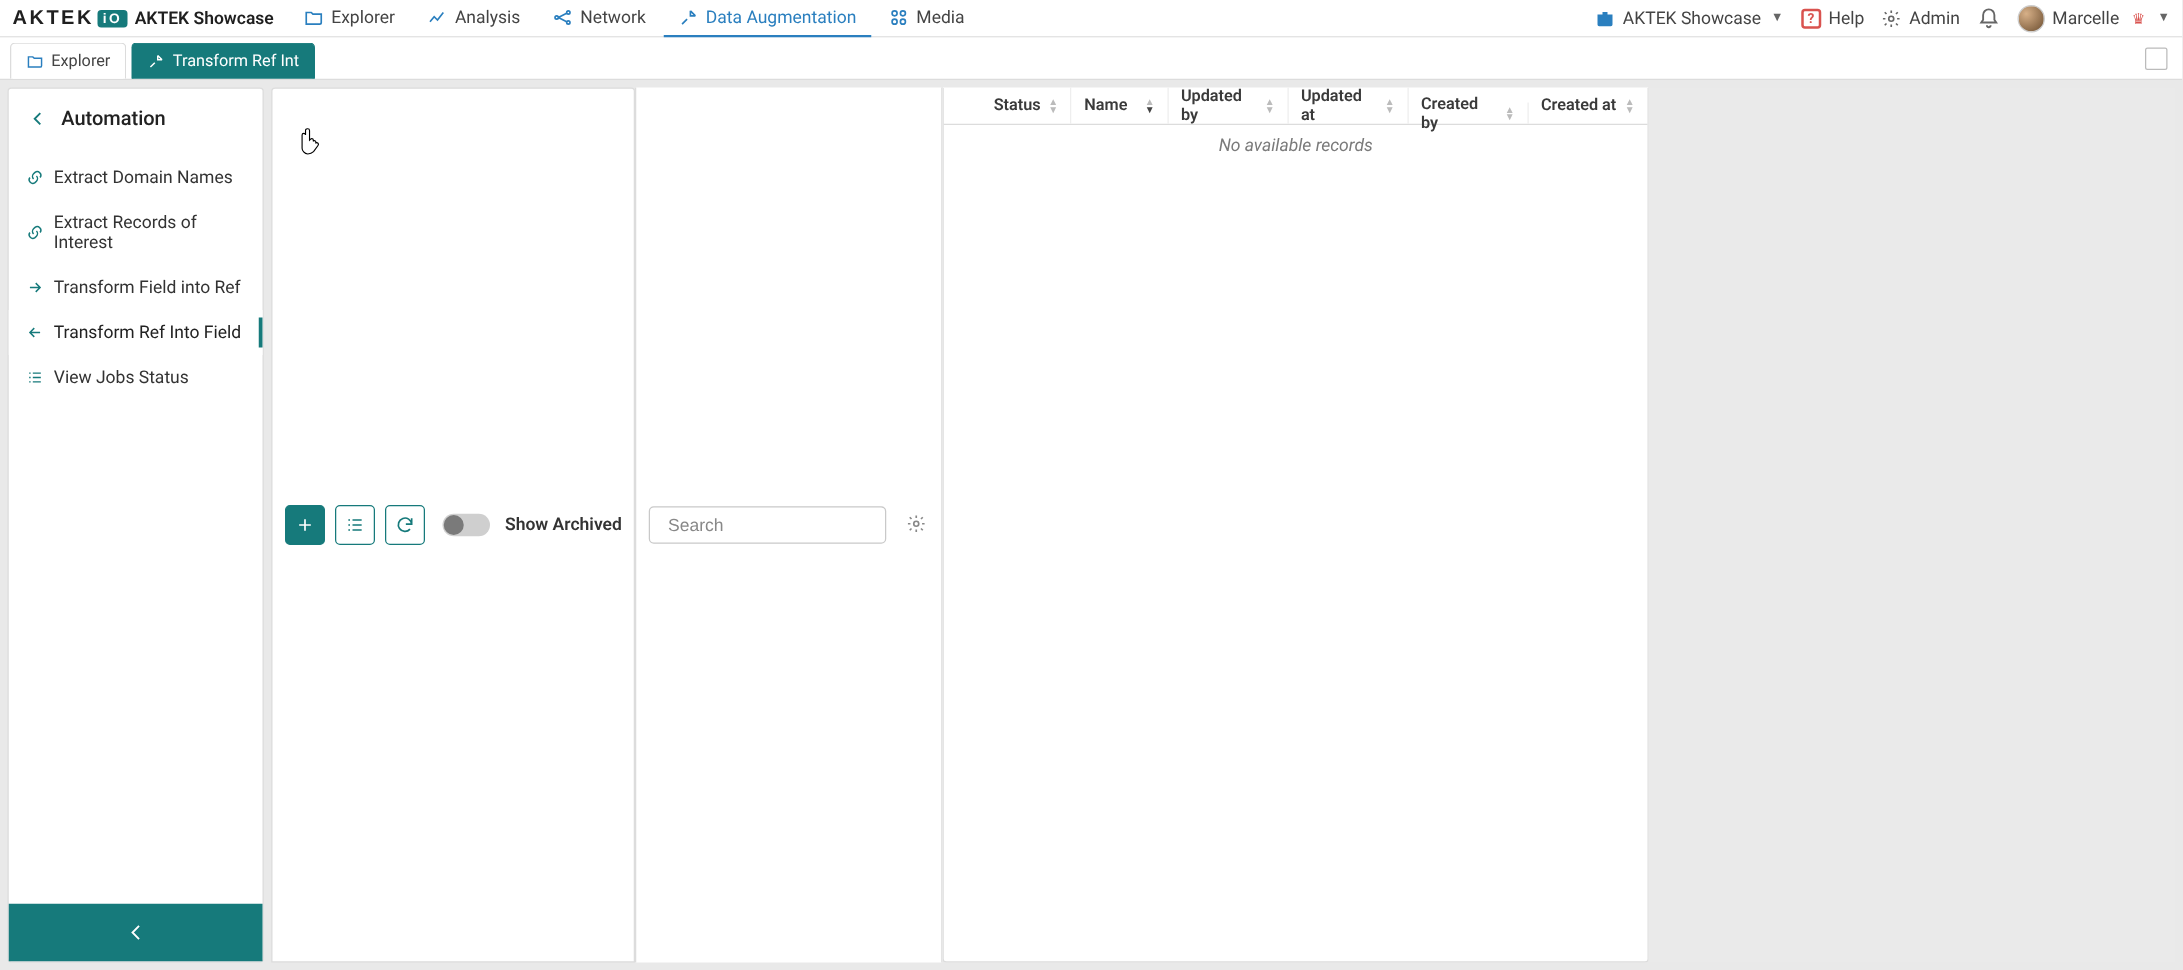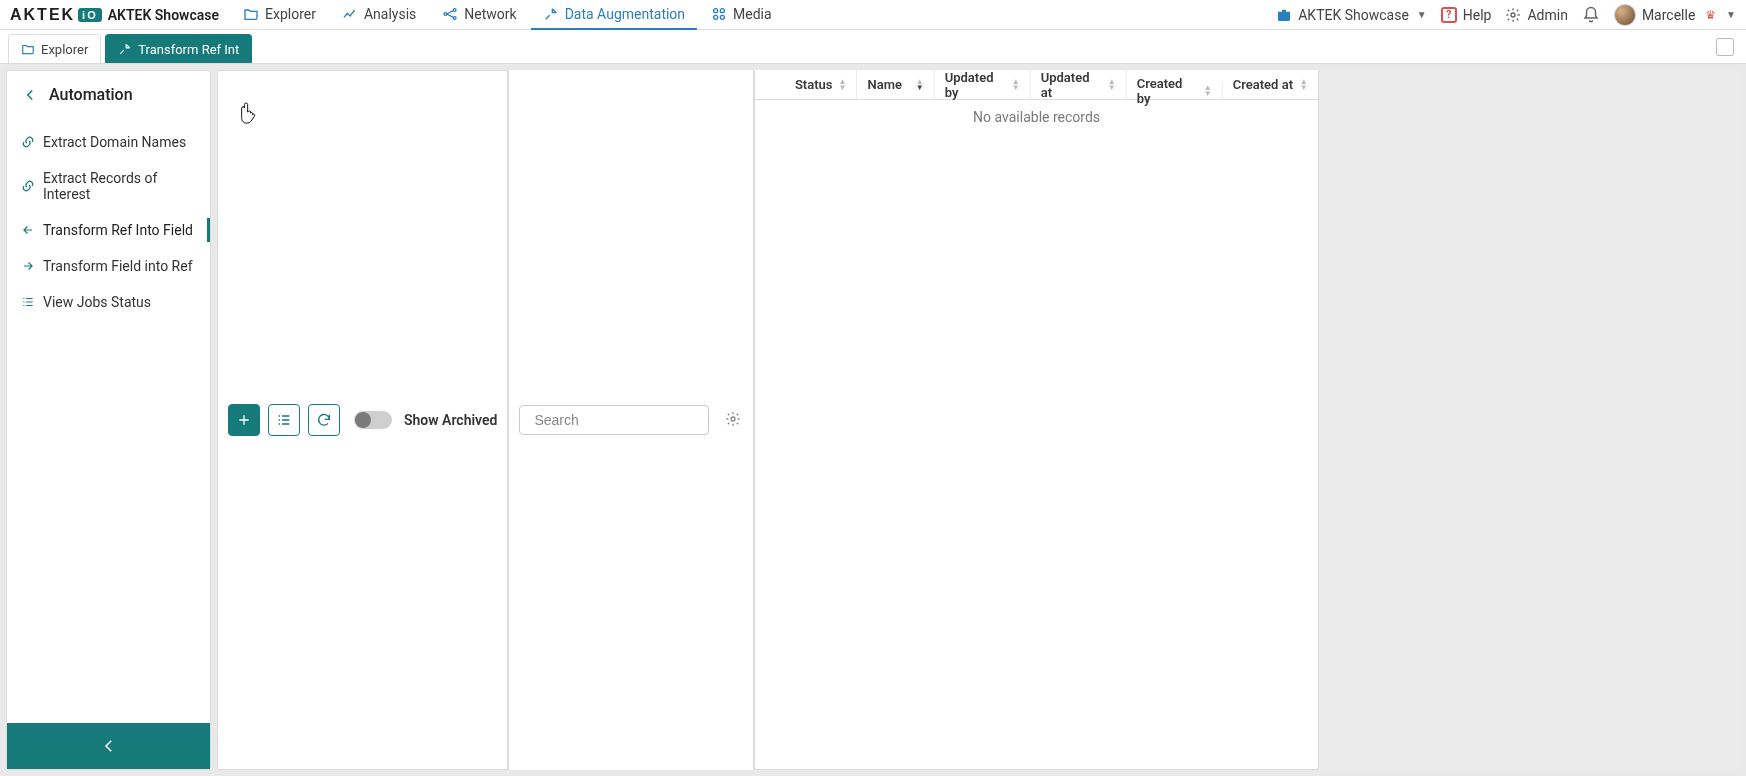--- a/index.html
+++ b/index.html
@@ -198,21 +198,21 @@
   .w-upby { flex:1.6; }
   .w-upat { flex:1.6; }
   .w-crby { flex:1.6;margin-top:12px; }
   .w-crat { flex:1.6; }
   .sort-arrows { display:flex; flex-direction:column; line-height:6px; font-size:8px; color:#bbb;}
   .sort-arrows.active-down .down{ color:#444; }
   .th .push { margin-left:auto; }
 
   .tbody {
     min-height:34px; display:flex; align-items:center; justify-content:center;
-    color:#7a7a7a; font-size:14px;
+    font-style:italic; color:#7a7a7a; font-size:14px;
   }
 
   .below { flex:1; background:#eaeaea; }
 
   
   svg { display:block; }
 </style>
 </head>
 <body>
 
@@ -359,35 +359,35 @@
         <span>Extract Domain Names</span>
       </div>
       <div class="side-item">
         <span class="ic">
             <svg width="14" height="14" viewBox="0 0 24 24" fill="none" stroke="#167a7b" stroke-width="2">
               <path d="M10 14a5 5 0 0 1 0-7l2-2a5 5 0 0 1 7 7M14 10a5 5 0 0 1 0 7l-2 2a5 5 0 0 1-7-7"></path>
             </svg>
           </span>
         <span>Extract Records of Interest</span>
       </div>
+      <div class="side-item">
+        <span class="ic">
+            <svg width="14" height="14" viewBox="0 0 24 24" fill="none" stroke="#167a7b" stroke-width="2">
+              <path d="M5 12h14M13 6l6 6-6 6"></path>
+            </svg>
+          </span>
+        <span>Transform Field into Ref</span>
+      </div>
       <div class="side-item selected">
         <span class="ic">
             <svg width="14" height="14" viewBox="0 0 24 24" fill="none" stroke="#167a7b" stroke-width="2">
               <path d="M19 12H5M11 6l-6 6 6 6"></path>
             </svg>
           </span>
         <span>Transform Ref Into Field</span>
-      </div>
-      <div class="side-item">
-        <span class="ic">
-            <svg width="14" height="14" viewBox="0 0 24 24" fill="none" stroke="#167a7b" stroke-width="2">
-              <path d="M5 12h14M13 6l6 6-6 6"></path>
-            </svg>
-          </span>
-        <span>Transform Field into Ref</span>
       </div>
       <div class="side-item">
         <span class="ic">
             <svg width="14" height="14" viewBox="0 0 24 24" fill="none" stroke="#167a7b" stroke-width="2">
               <path d="M4 6h2M4 12h2M4 18h2M9 6h11M9 12h11M9 18h11"></path>
             </svg>
           </span>
         <span>View Jobs Status</span>
       </div>
     </div>

